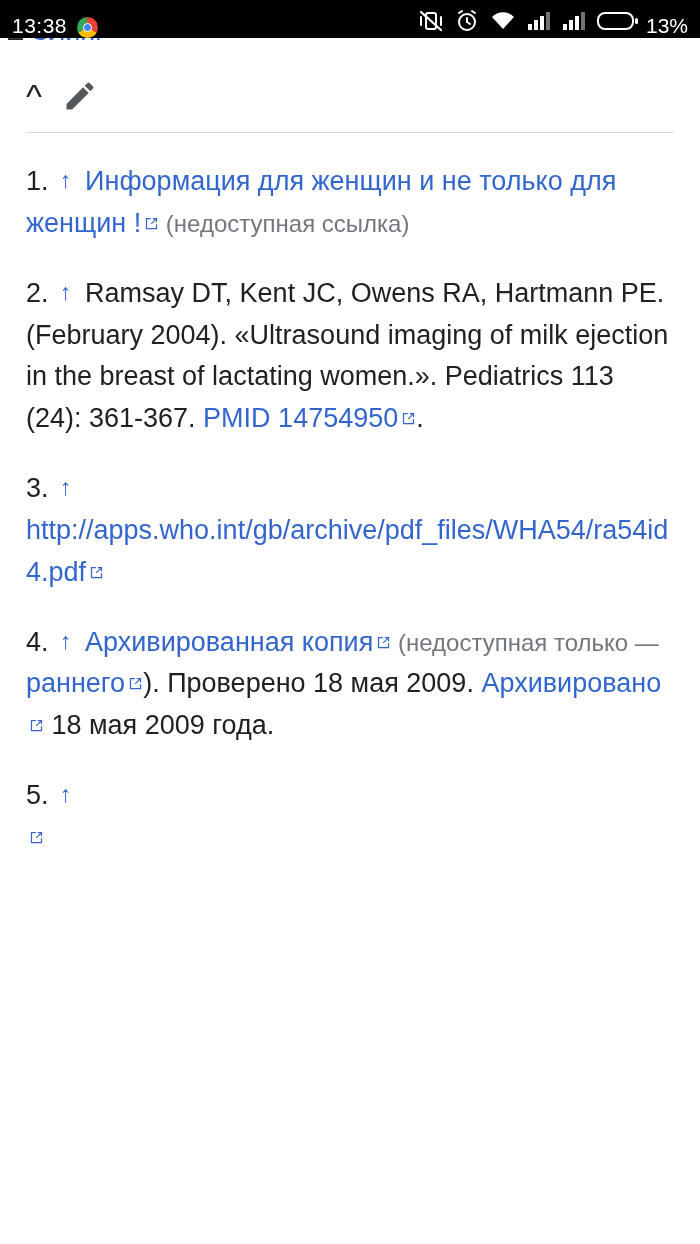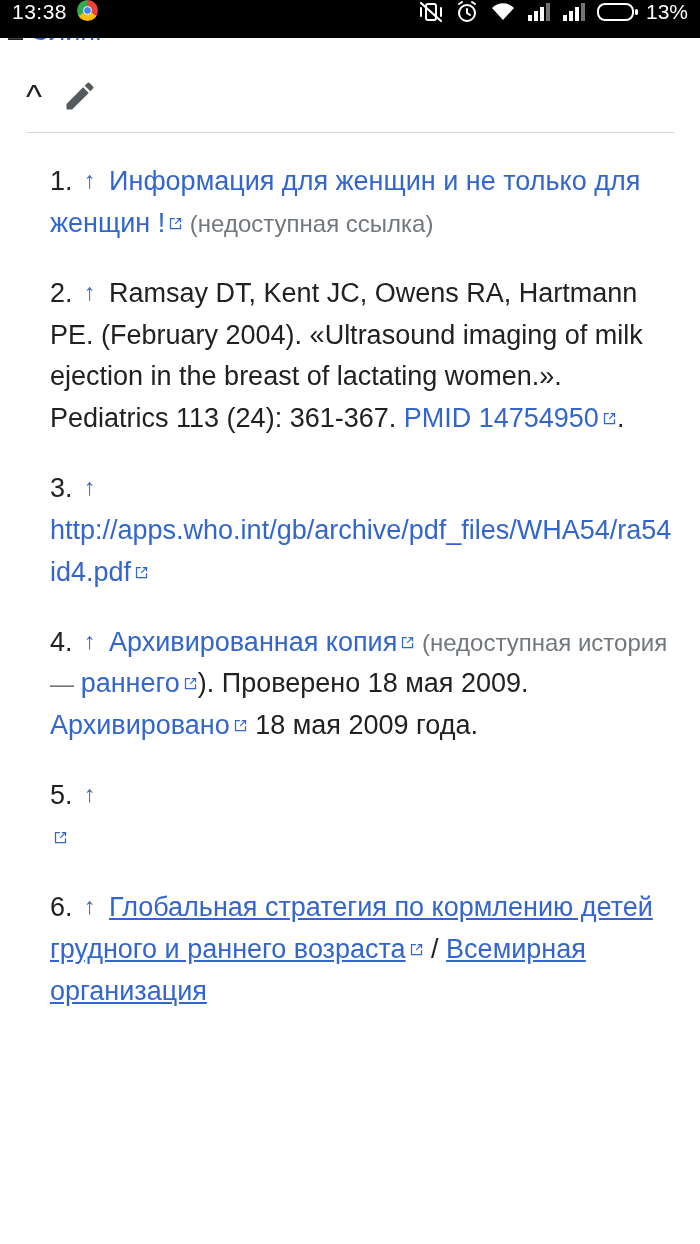--- a/index.html
+++ b/index.html
@@ -14,21 +14,21 @@
     overflow: hidden;
     position: relative;
   }
 
   
   .statusbar {
     height: 38px;
     background: #000000;
     color: #ffffff;
     display: flex;
-    align-items: flex-start;
+    align-items: flex-end;
     padding: 0 12px;
     box-sizing: border-box;
     font-size: 21px;
   }
   .statusbar .clock {
     font-size: 21px;
     letter-spacing: 0.5px;
     font-family: "Liberation Sans", sans-serif;
   }
   .statusbar .chrome-dot {
@@ -135,21 +135,20 @@
     margin: 0;
     padding: 0 26px 0 26px;
     font-size: 27px;
     line-height: 1.55;
     color: #202122;
   }
   ol.refs > li {
     margin-top: 28px;
     position: relative;
     padding-left: 0;
-    margin-left: 24px;
   }
   .num {
     color: #202122;
   }
   .uparrow {
     color: #3366cc;
     font-size: 23px;
     vertical-align: 2px;
     margin: 0 6px 0 4px;
     text-decoration: none;
@@ -280,42 +279,34 @@
             <path d="M7 1.5h3.5V5h-1V3.2L6.1 6.6l-.7-.7L8.8 2.5H7z" fill="#3366cc"></path>
           </svg></span>
     </li>
 
     <li>
       <span class="num">4.</span>
       <a class="uparrow">↑</a>
       <a class="lnk">Архивированная копия</a><span class="extlink"><svg width="15" height="15" viewBox="0 0 12 12">
             <path d="M1.5 1.5h4v1h-3v7h7v-3h1v4h-9z" fill="#3366cc"></path>
             <path d="M7 1.5h3.5V5h-1V3.2L6.1 6.6l-.7-.7L8.8 2.5H7z" fill="#3366cc"></path>
-          </svg></span><span class="muted">  (недоступная история — </span><a class="lnk italic">раннего</a><span class="extlink"><svg width="15" height="15" viewBox="0 0 12 12">
+          </svg></span><span class="muted">  (недоступная только — </span><a class="lnk italic">раннего</a><span class="extlink"><svg width="15" height="15" viewBox="0 0 12 12">
             <path d="M1.5 1.5h4v1h-3v7h7v-3h1v4h-9z" fill="#3366cc"></path>
             <path d="M7 1.5h3.5V5h-1V3.2L6.1 6.6l-.7-.7L8.8 2.5H7z" fill="#3366cc"></path>
           </svg></span><span>). Проверено 18 мая 2009. </span><a class="lnk">Архивировано</a><span class="extlink"><svg width="15" height="15" viewBox="0 0 12 12">
             <path d="M1.5 1.5h4v1h-3v7h7v-3h1v4h-9z" fill="#3366cc"></path>
             <path d="M7 1.5h3.5V5h-1V3.2L6.1 6.6l-.7-.7L8.8 2.5H7z" fill="#3366cc"></path>
           </svg></span><span> 18 мая 2009 года.</span>
     </li>
 
     <li>
       <span class="num">5.</span>
       <a class="uparrow">↑</a>
       <br>
       <span class="extlink"><svg width="15" height="15" viewBox="0 0 12 12">
             <path d="M1.5 1.5h4v1h-3v7h7v-3h1v4h-9z" fill="#3366cc"></path>
             <path d="M7 1.5h3.5V5h-1V3.2L6.1 6.6l-.7-.7L8.8 2.5H7z" fill="#3366cc"></path>
           </svg></span>
     </li>
 
-    <li>
-      <span class="num">6.</span>
-      <a class="uparrow">↑</a>
-      <a class="lnk underline">Глобальная стратегия по кормлению детей грудного и раннего возраста</a><span class="extlink"><svg width="15" height="15" viewBox="0 0 12 12">
-            <path d="M1.5 1.5h4v1h-3v7h7v-3h1v4h-9z" fill="#3366cc"></path>
-            <path d="M7 1.5h3.5V5h-1V3.2L6.1 6.6l-.7-.7L8.8 2.5H7z" fill="#3366cc"></path>
-          </svg></span><span> / </span><a class="lnk underline">Всемирная организация</a>
-    </li>
 
   </ol>
 </div>
 
 </body></html>

